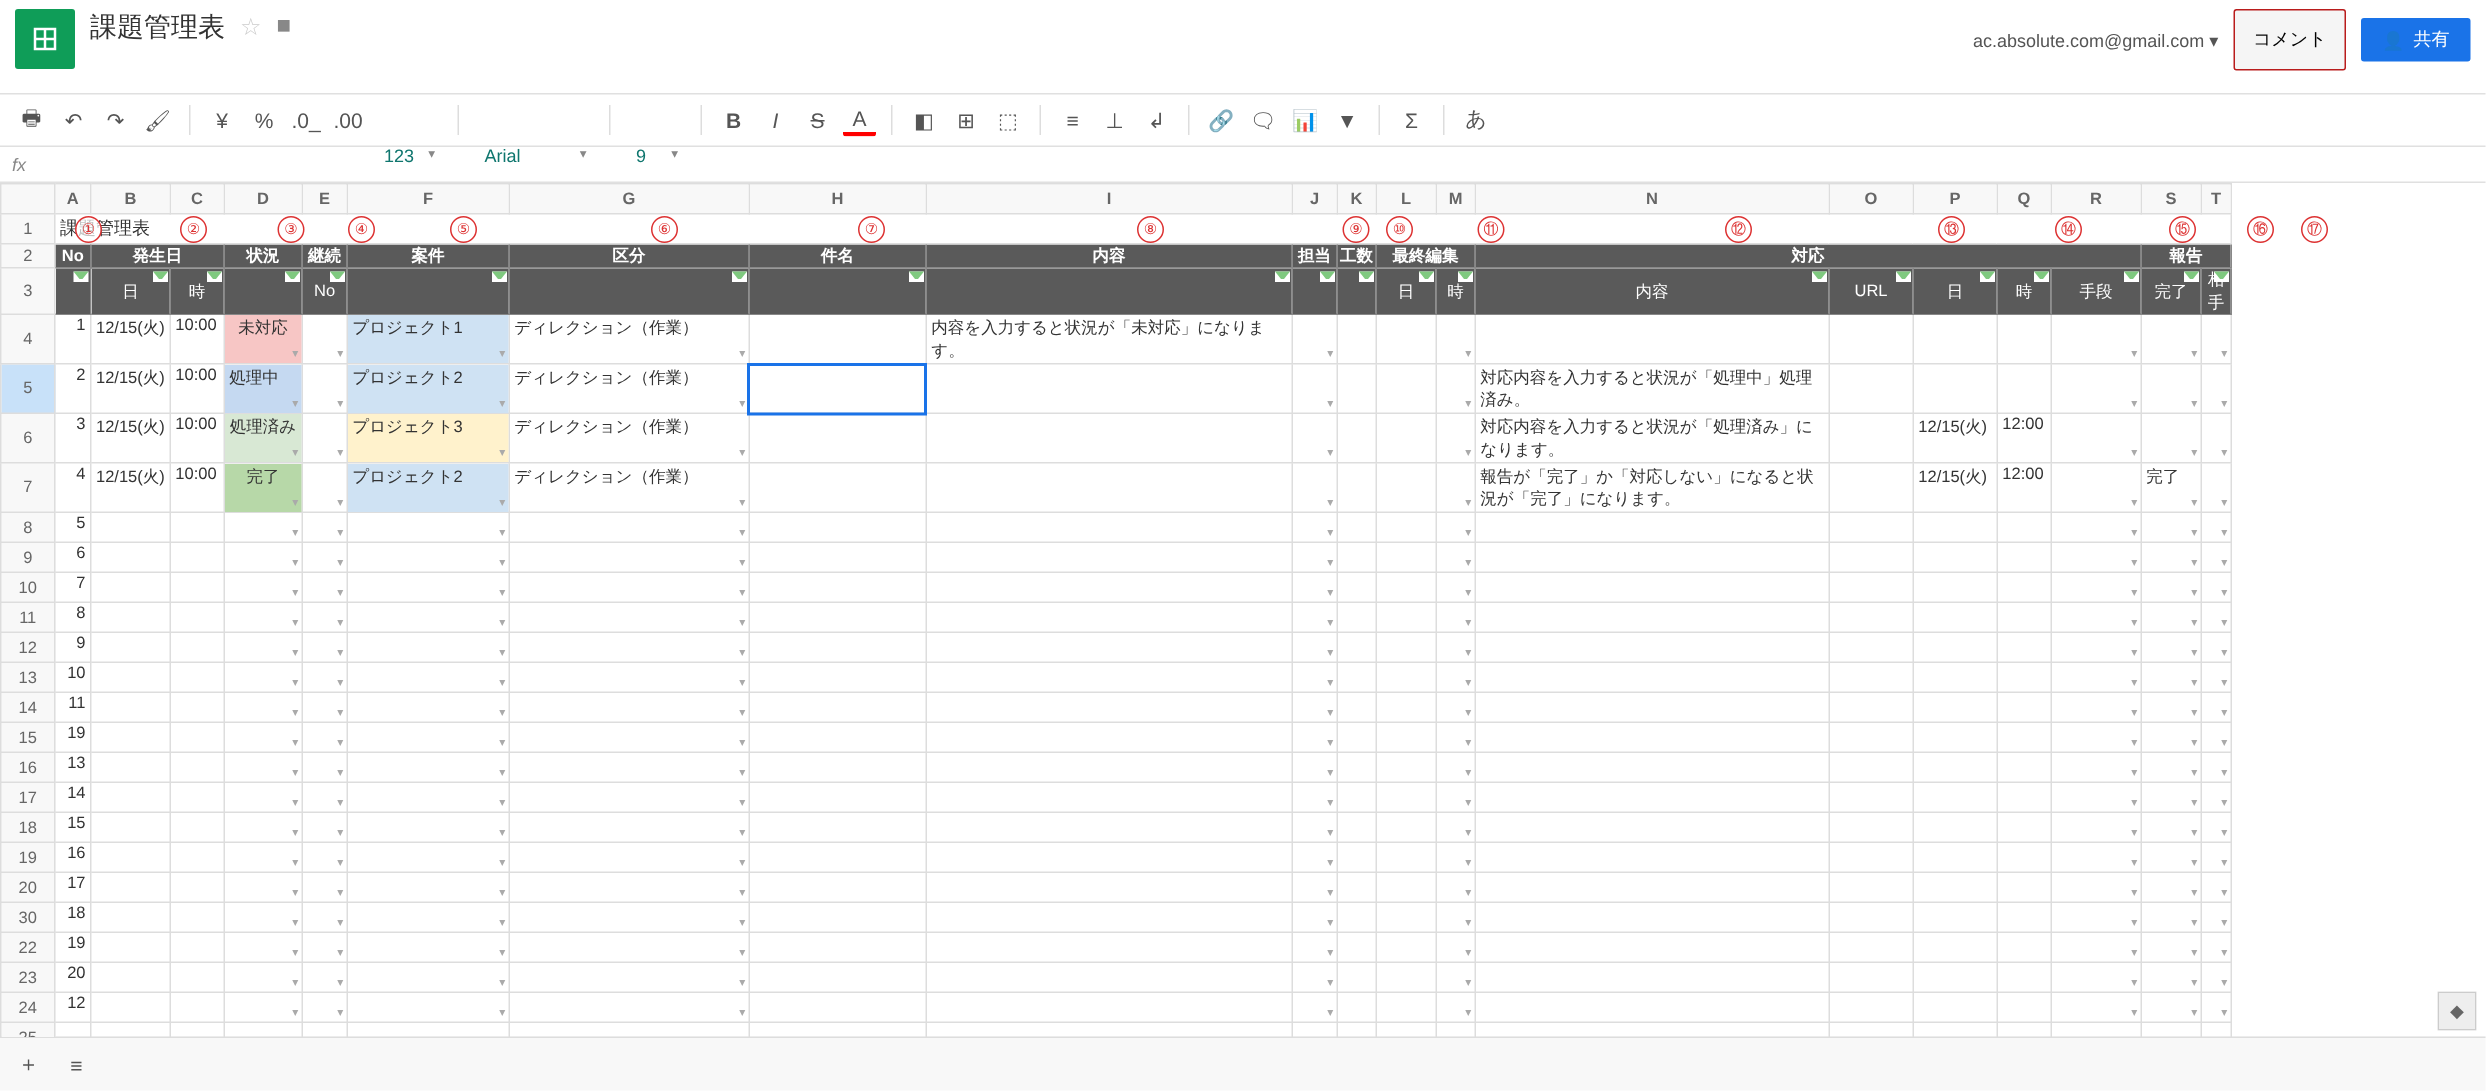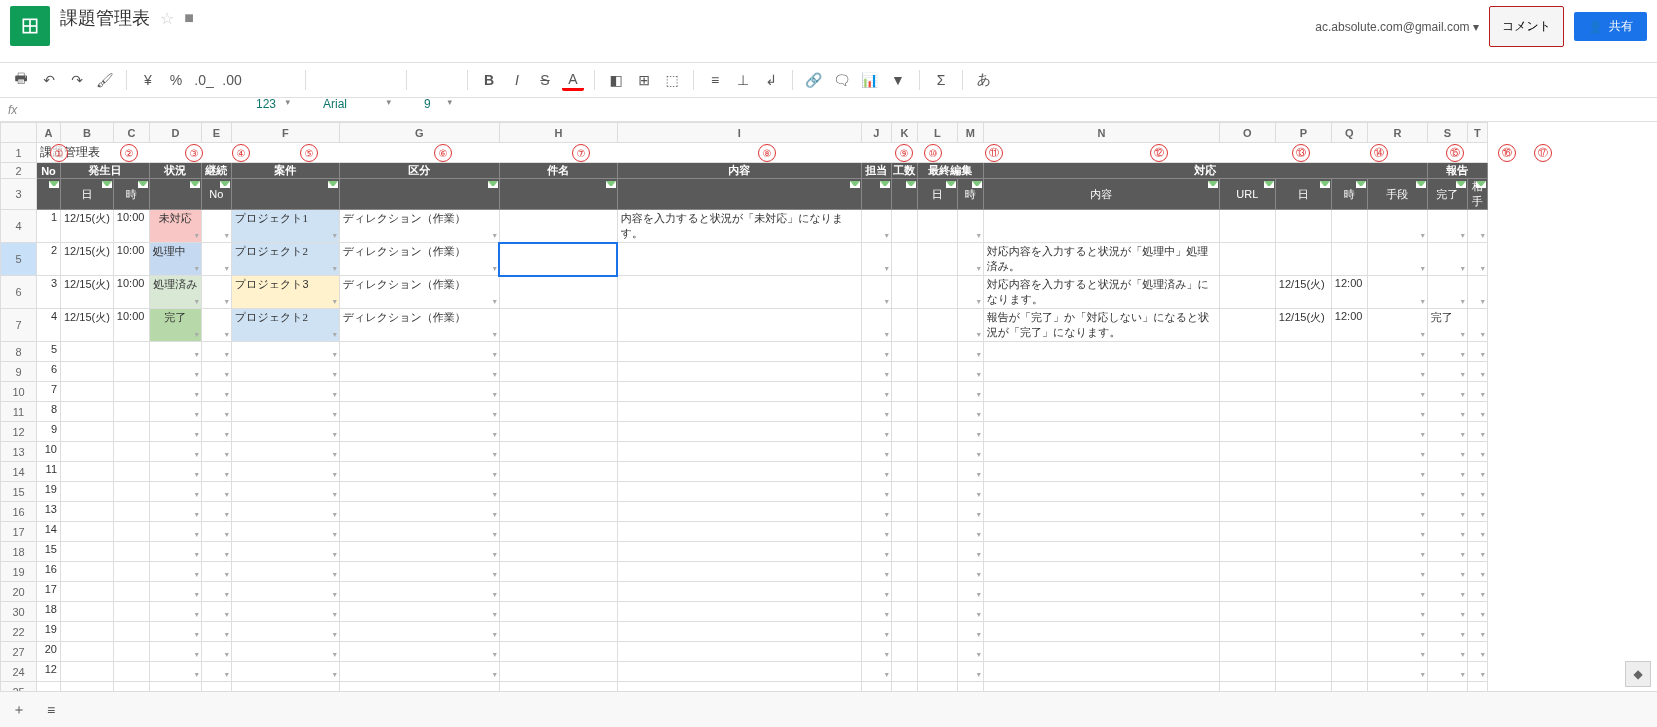--- a/index.html
+++ b/index.html
@@ -36,21 +36,21 @@
 td.selcell { outline:2px solid #1a73e8; outline-offset:-1px; }
 .dark-hdr { background:#5a5a5a; color:#fff; text-align:center; font-weight:bold; font-size:11px; border:1px solid #888; }
 .dark-sub { background:#5a5a5a; color:#fff; text-align:center; font-size:11px; border:1px solid #888; position:relative; }
 .filter { position:absolute; right:1px; top:2px; width:0; height:0; border-left:4px solid transparent; border-right:4px solid transparent; border-top:5px solid #7fc97f; background:#fff; padding:1px; }
 .dd-arrow { position:absolute; right:2px; bottom:2px; font-size:8px; color:#aaa; }
 .circle-num { position:absolute; z-index:5; width:18px; height:18px; border:1px solid #d33; border-radius:50%; color:#d33; font-size:10px; display:flex; align-items:center; justify-content:center; background:rgba(255,255,255,0.7); }
 .status-red { background:#f7c6c5; }
 .status-blue { background:#c5d9f1; }
 .status-green-l { background:#d8e8d4; }
 .status-green { background:#b7d8a8; }
-.proj-blue { background:#cfe2f3;font-family:Liberation Serif, serif; }
+.proj-blue { background:#cfe2f3; }
 .proj-yellow { background:#fff2cc; }
 .tall { height:30px; }
 .bottom-bar { height:36px; border-top:1px solid #ddd; display:flex; align-items:center; padding:0 8px; gap:10px; background:#f8f8f8; }
 .sheet-tab { padding:6px 14px; background:#fff; border:1px solid #ccc; border-bottom:2px solid #0f9d58; font-size:12px; cursor:pointer; position:relative; }
 .sheet-tab.inactive { border-bottom:1px solid #ccc; background:#f0f0f0; }
 .sheet-tab .tab-dd { font-size:8px; color:#888; margin-left:6px; }
 .explore { position:absolute; right:6px; bottom:40px; width:26px; height:26px; background:#eee; border:1px solid #ccc; display:flex; align-items:center; justify-content:center; color:#666; cursor:pointer; }
 </style>
 </head>
 <body>
@@ -1032,21 +1032,21 @@
             <td class="cell">
               <span class="dd-arrow">▾</span>
             </td>
             <td class="cell">
               <span class="dd-arrow">▾</span>
             </td>
           </tr>
         </tbody>
         <tbody>
           <tr>
-            <td class="row-hdr">27</td>
+            <td class="row-hdr">23</td>
             <td class="cell" style="text-align:right">20</td>
             <td class="cell"></td>
             <td class="cell"></td>
             <td class="cell">
               <span class="dd-arrow">▾</span>
             </td>
             <td class="cell">
               <span class="dd-arrow">▾</span>
             </td>
             <td class="cell">

